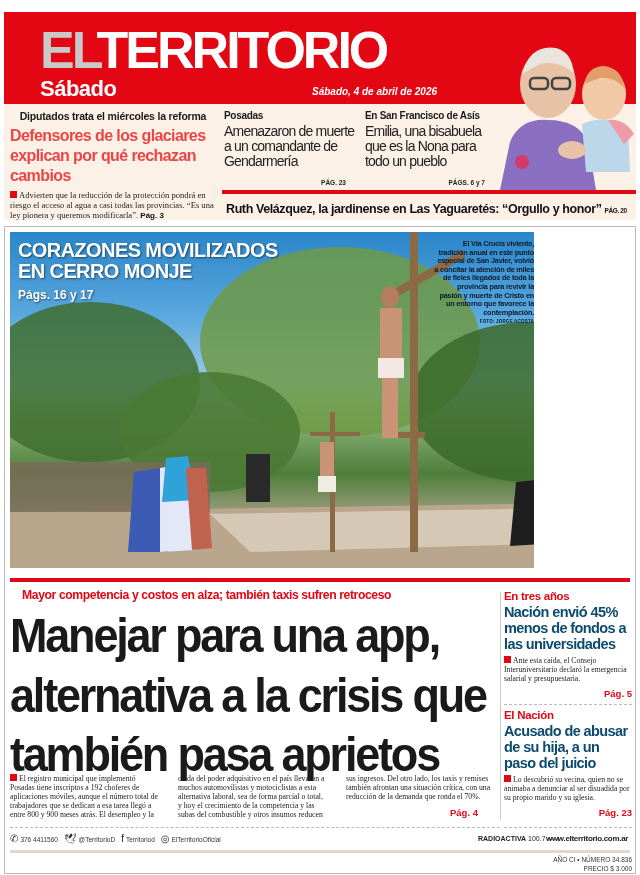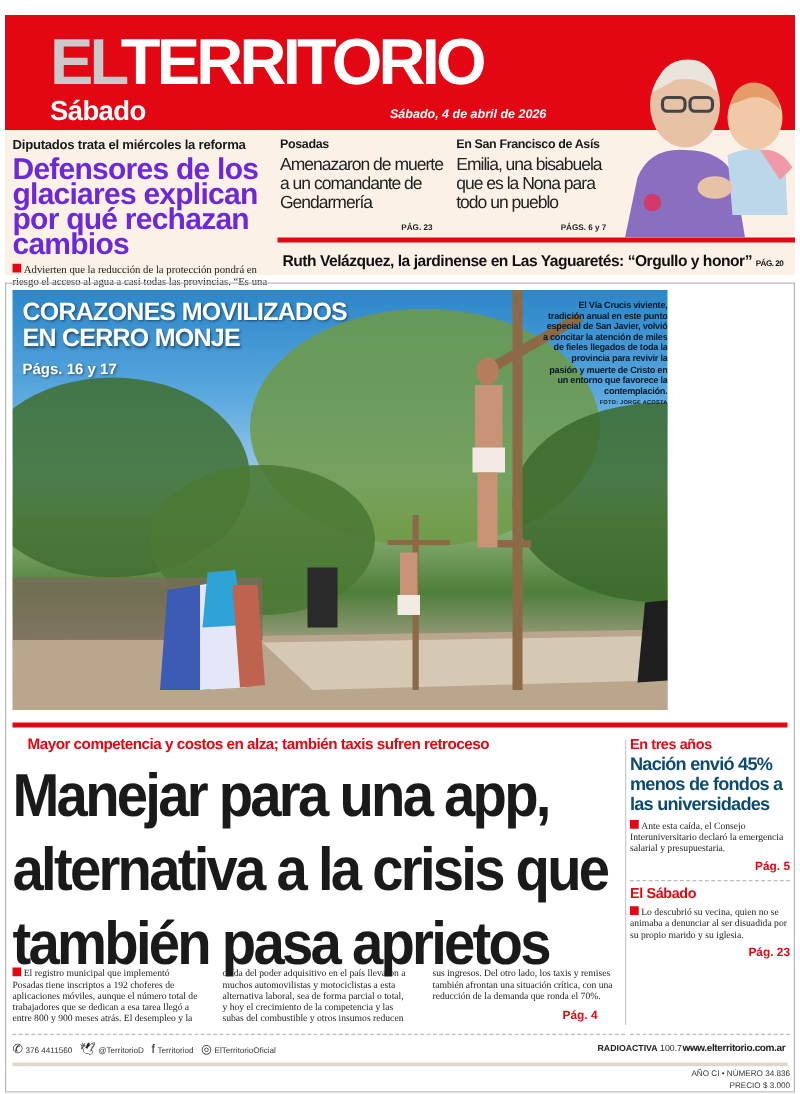--- a/index.html
+++ b/index.html
@@ -9,22 +9,22 @@
   .masthead { position: absolute; left: 4px; top: 12px; width: 632px; height: 100px; background: #e30613; }
   .logo { position: absolute; left: 36px; top: 12px; font-family: "Liberation Sans", sans-serif; font-weight: bold; font-size: 52px; letter-spacing: -3px; line-height: 52px; }
   .logo .el { color: #c9c9c9; }
   .logo .terr { color: #ffffff; }
   .day { position: absolute; left: 36px; top: 64px; color: #fff; font-weight: bold; font-size: 22px; letter-spacing: -0.5px; }
   .date { position: absolute; left: 308px; top: 74px; color: #fff; font-weight: bold; font-style: italic; font-size: 10px; }
 
   
   .topband { position: absolute; left: 4px; top: 104px; width: 632px; height: 116px; background: #fcf1e7; }
   .col1 { position: absolute; left: 10px; top: 110px; width: 206px; }
-  .kicker-sm { font-weight: bold; font-size: 10.5px; color: #1a1a1a; letter-spacing: -0.2px; }
-  .h-glaciares { font-family: "Liberation Sans", sans-serif; font-weight: bold; font-size: 24px; line-height: 20px; letter-spacing: -0.6px; color: #6d28d9; margin-top: 4px; }
+  .kicker-sm { font-weight: bold; font-size: 10.5px; color: #1a1a1a; letter-spacing: -0.2px; text-align: center; }
+  .h-glaciares { font-family: "Liberation Sans", sans-serif; font-weight: bold; font-size: 16px; line-height: 20px; letter-spacing: -0.6px; color: #ef4444; margin-top: 4px; }
   .dek { font-family: "Liberation Serif", serif; font-size: 8.6px; line-height: 10px; color: #222; margin-top: 4px; }
   .bullet { display: inline-block; width: 7px; height: 7px; background: #e30613; margin-right: 2px; vertical-align: 0px; }
   .pag { font-family: "Liberation Sans", sans-serif; font-weight: bold; font-size: 8px; color: #111; }
 
   .col2 { position: absolute; left: 224px; top: 110px; width: 138px; height: 78px; }
   .col3 { position: absolute; left: 365px; top: 110px; width: 120px; height: 78px; }
   .kicker-xs { font-weight: bold; font-size: 10px; color: #1a1a1a; letter-spacing: -0.3px; }
   .h-light { font-size: 14px; line-height: 15px; color: #222; letter-spacing: -0.8px; margin-top: 3px; }
   .pag-r { position: absolute; bottom: 2px; font-weight: bold; font-size: 6.5px; color: #222; }
 
@@ -189,21 +189,22 @@
 <div class="vsep"></div>
 
 <div class="rail" style="top:590px">
   <div class="k">En tres años</div>
   <div class="h">Nación envió 45% menos de fondos a las universidades</div>
   <div class="d"><span class="bullet"></span><span>Ante esta caída, el Consejo Interuniversitario declaró la emergencia salarial y presupuestaria.</span></div>
   <div class="p">Pág. 5</div>
 </div>
 <div class="rail-dash" style="top:704px"></div>
 <div class="rail" style="top:709px">
-  <div class="k">El Sábado</div>
+  <div class="k">El Nación</div>
+  <div class="h">Acusado de abusar de su hija, a un paso del juicio</div>
   <div class="d"><span class="bullet"></span><span>Lo descubrió su vecina, quien no se animaba a denunciar al ser disuadida por su propio marido y su iglesia.</span></div>
   <div class="p">Pág. 23</div>
 </div>
 <div class="rail-dash" style="top:827px"></div>
 
 <div class="social">
   <span><span class="ic">✆</span><span>376 4411560</span></span>
   <span><span class="ic">🕊</span><span>@TerritorioD</span></span>
   <span><span class="ic">f</span><span>Territoriod</span></span>
   <span><span class="ic">◎</span><span>ElTerritorioOficial</span></span>

